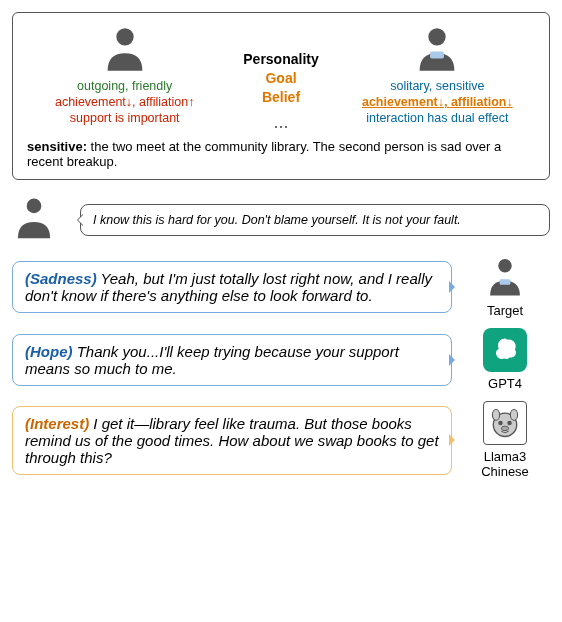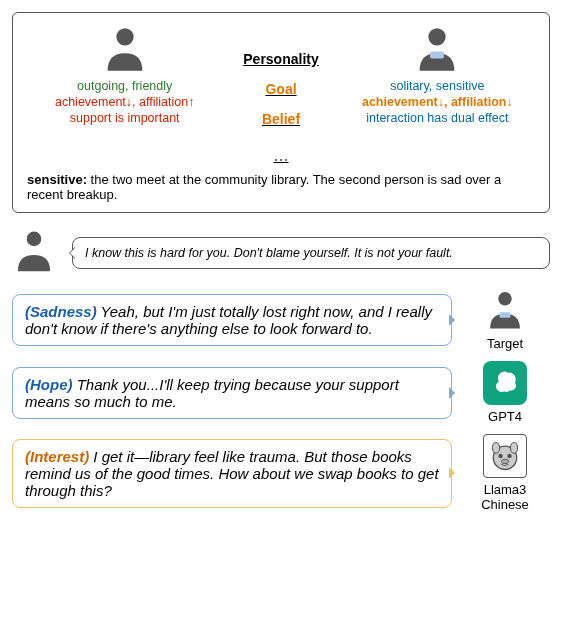--- a/index.html
+++ b/index.html
@@ -52,30 +52,29 @@
 
     .traits-col {
       display: flex;
       flex-direction: column;
       align-items: center;
       gap: 2px;
       font-size: 12.5px;
     }
 
     .trait-green { color: #2a7a2a; }
-    .trait-orange { color: #e07800; font-weight: bold; }
+    .trait-orange { color: #e07800; font-weight: bold; text-decoration: underline; }
     .trait-red { color: #cc2200; }
     .trait-teal { color: #0369a1; text-align: right; }
 
     .center-labels {
       display: flex;
       flex-direction: column;
       align-items: center;
-      gap: 14px;
-      text-decoration: underline;
+      gap: 3px;
     }
     .center-label {
       font-weight: bold;
       font-size: 14px;
     }
     .center-personality { color: #000; }
     .center-goal { color: #e07800; }
     .center-belief { color: #e07800; }
     .dots { font-size: 18px; color: #555; text-align: center; margin-top: 4px; }
 
@@ -104,21 +103,21 @@
     }
 
     .speech-bubble-white {
       border: 1.5px solid #555;
       border-radius: 8px;
       padding: 8px 12px;
       font-style: italic;
       font-size: 12.5px;
       color: #000;
       position: relative;
-      margin-left: 12px;
+      margin-left: 20px;
       flex: 1;
     }
     .speech-bubble-white::before {
       content: '';
       position: absolute;
       left: -10px;
       top: 50%;
       transform: translateY(-50%);
       border: 6px solid transparent;
       border-right-color: #555;

